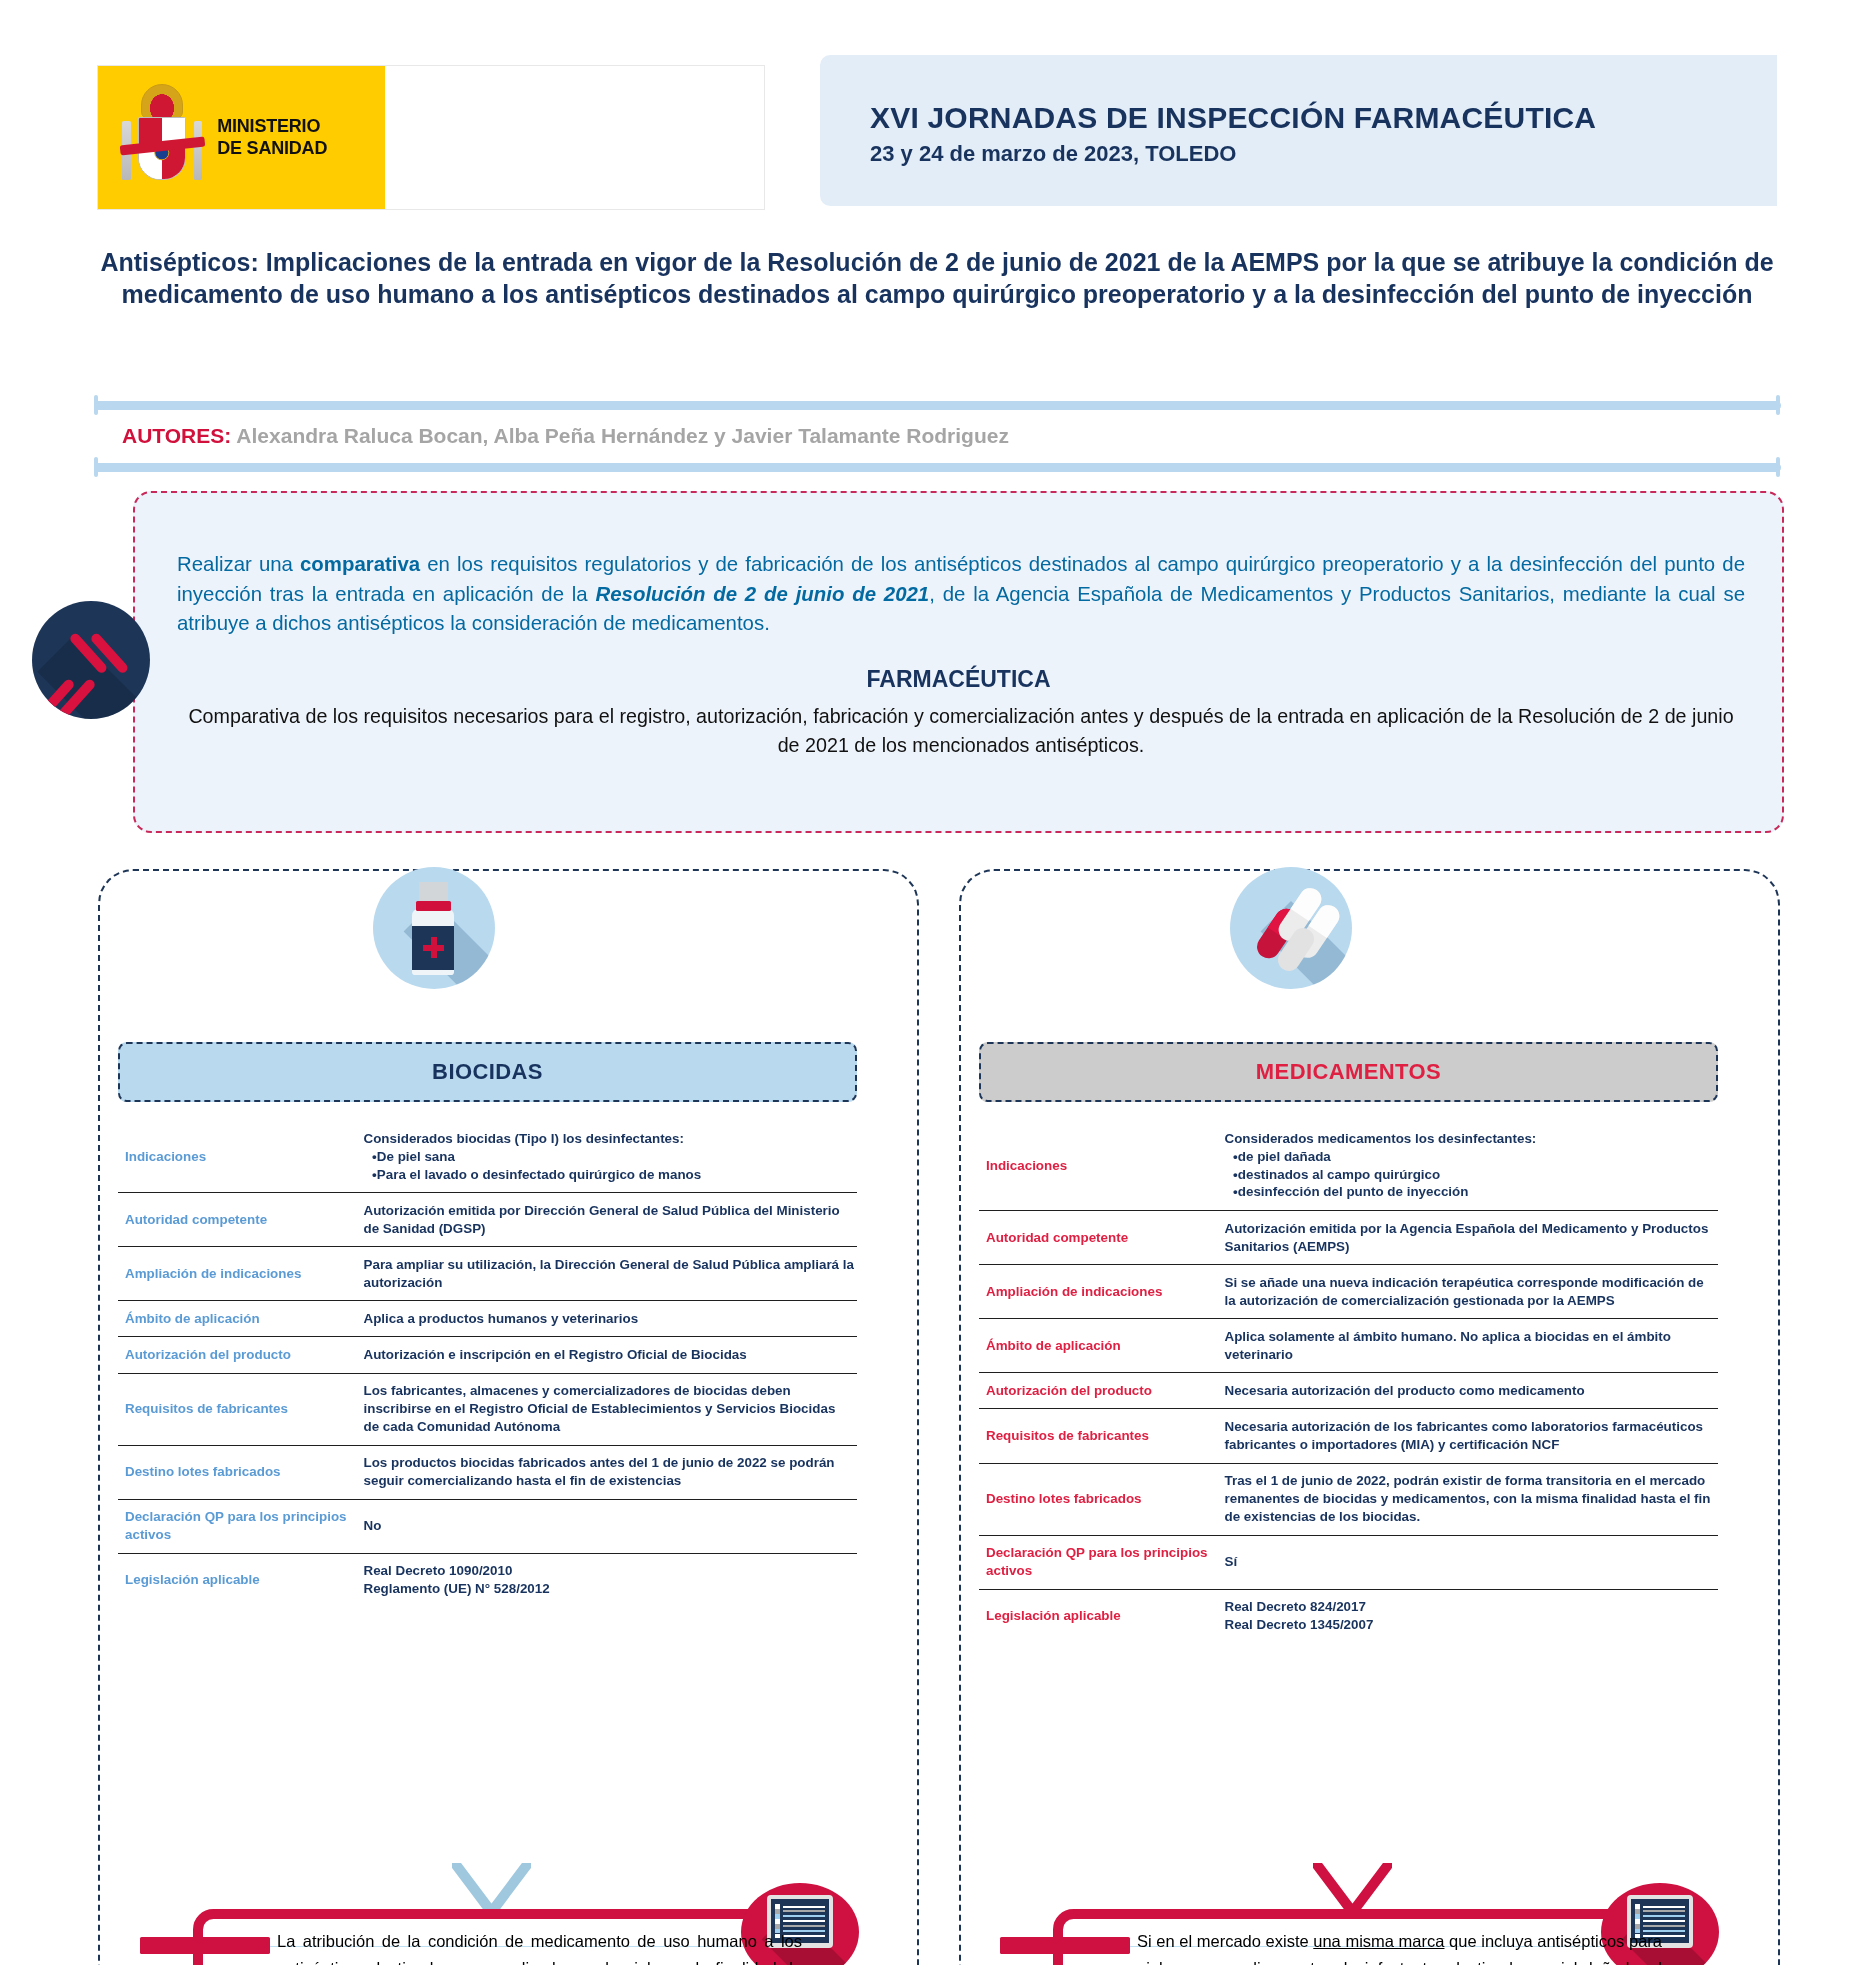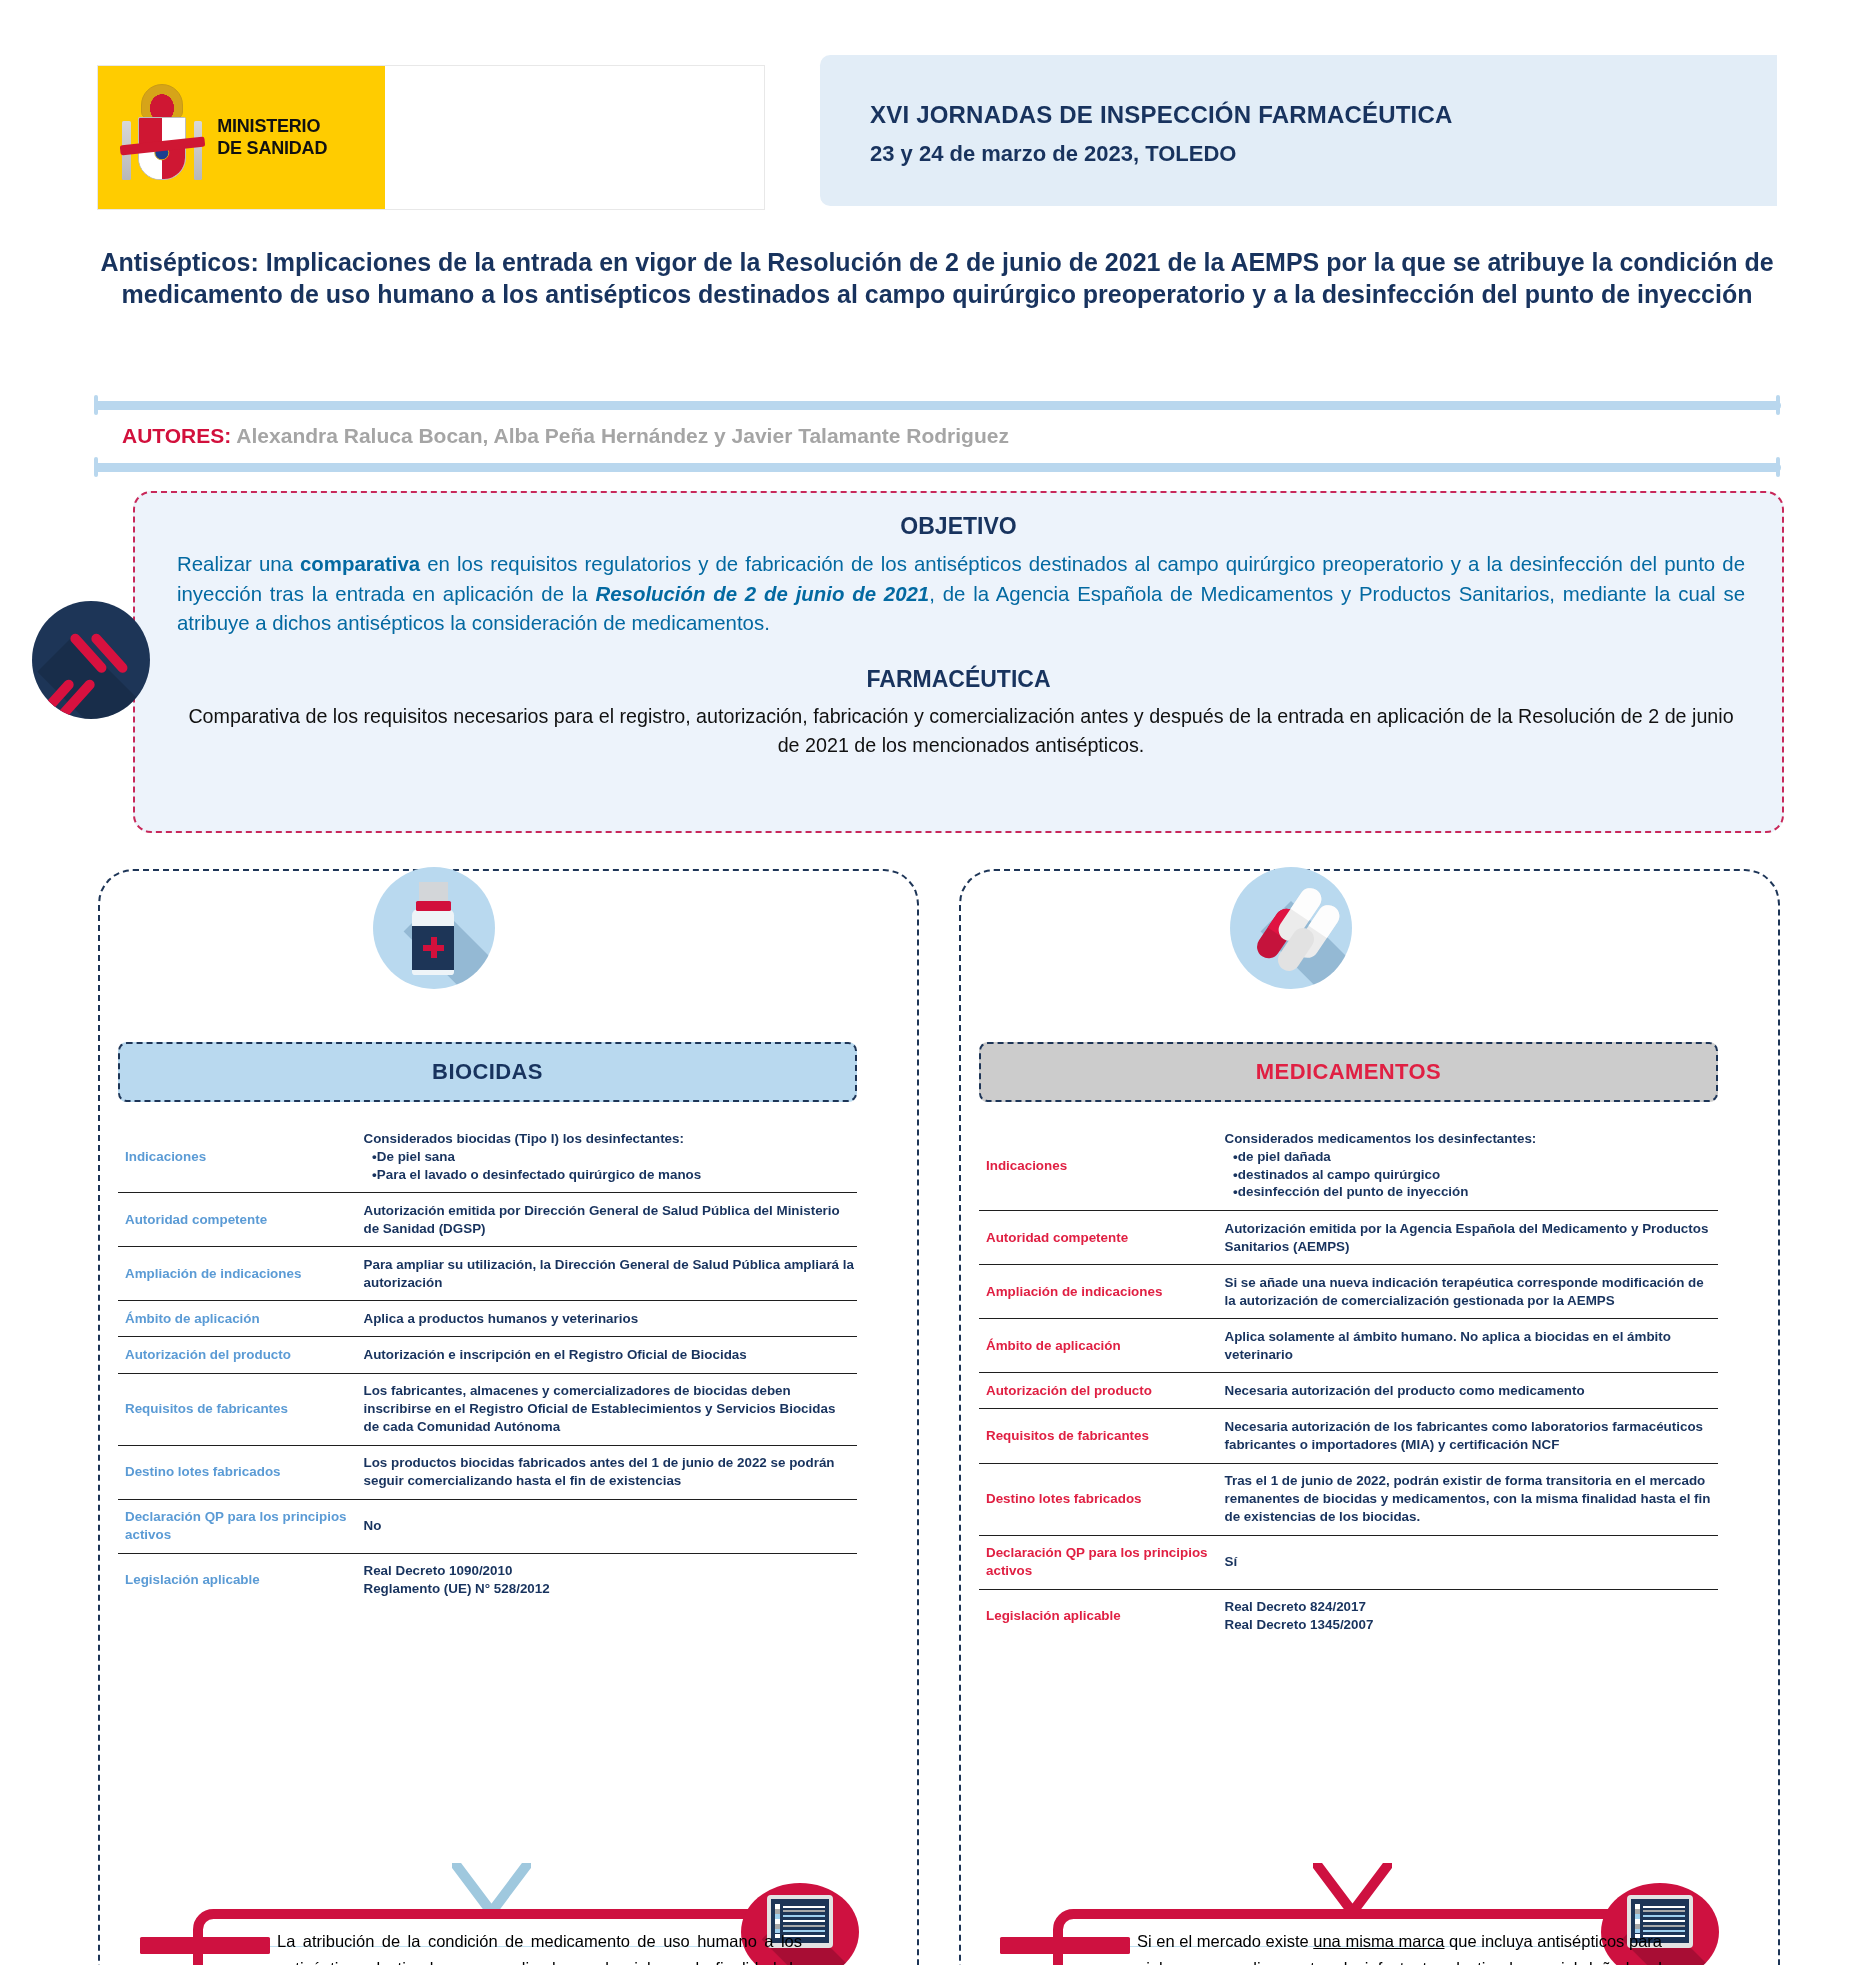--- a/index.html
+++ b/index.html
@@ -98,21 +98,21 @@
   }
   #aemps-words div:nth-child(3) { font-weight: 700; letter-spacing: 0.2px; }
 
   #event-banner {
     position: absolute; left: 820px; top: 55px;
     width: 957px; height: 151px;
     background: #e2edf7; border-radius: 10.2px 0 0 10.2px;
   }
   #event-title {
     position: absolute; left: 50px; top: 46px;
-    font-size: 24px; font-weight: 800; color: #18335e; letter-spacing: 0.2px;
+    font-size: 30px; font-weight: 800; color: #18335e; letter-spacing: 0.2px;
   }
   #event-date {
     position: absolute; left: 50px; top: 86px;
     font-size: 22px; font-weight: 800; color: #18335e;
   }
 
   
   #poster-title {
     position: absolute; left: 100px; top: 246px; width: 1674px;
     text-align: center; font-size: 25px; font-weight: 800; line-height: 1.28;
@@ -316,21 +316,20 @@
 <div class="rule" id="rule-bot"></div>
 <div class="rule-cap" style="left:94px;top:457px;"></div>
 <div class="rule-cap" style="left:1776px;top:457px;"></div>
 
 <div id="authors">
   <b>AUTORES:</b>
   <span>Alexandra Raluca Bocan, Alba Peña Hernández y Javier Talamante Rodriguez</span>
 </div>
 
 <div id="objective-box">
-  <div class="sec-heading" id="objetivo-heading">OBJETIVO</div>
   <div id="objetivo-text">
     <span>Realizar una </span><span class="bi">comparativa</span><span> en los requisitos regulatorios y de fabricación de los antisépticos destinados al campo quirúrgico preoperatorio y a la desinfección del punto de inyección tras la entrada en aplicación de la </span><span class="bii">Resolución de 2 de junio de 2021</span><span>, de la Agencia Española de Medicamentos y Productos Sanitarios, mediante la cual se atribuye a dichos antisépticos la consideración de medicamentos.</span>
   </div>
   <div class="sec-heading" id="metodologia-heading">FARMACÉUTICA</div>
   <div id="metodologia-text">Comparativa de los requisitos necesarios para el registro, autorización, fabricación y comercialización antes y después de la entrada en aplicación de la Resolución de 2 de junio de 2021 de los mencionados antisépticos.</div>
 </div>
 
 <div id="objective-badge">
   <div class="shadow"></div>
   <span class="chev c1a"></span>

